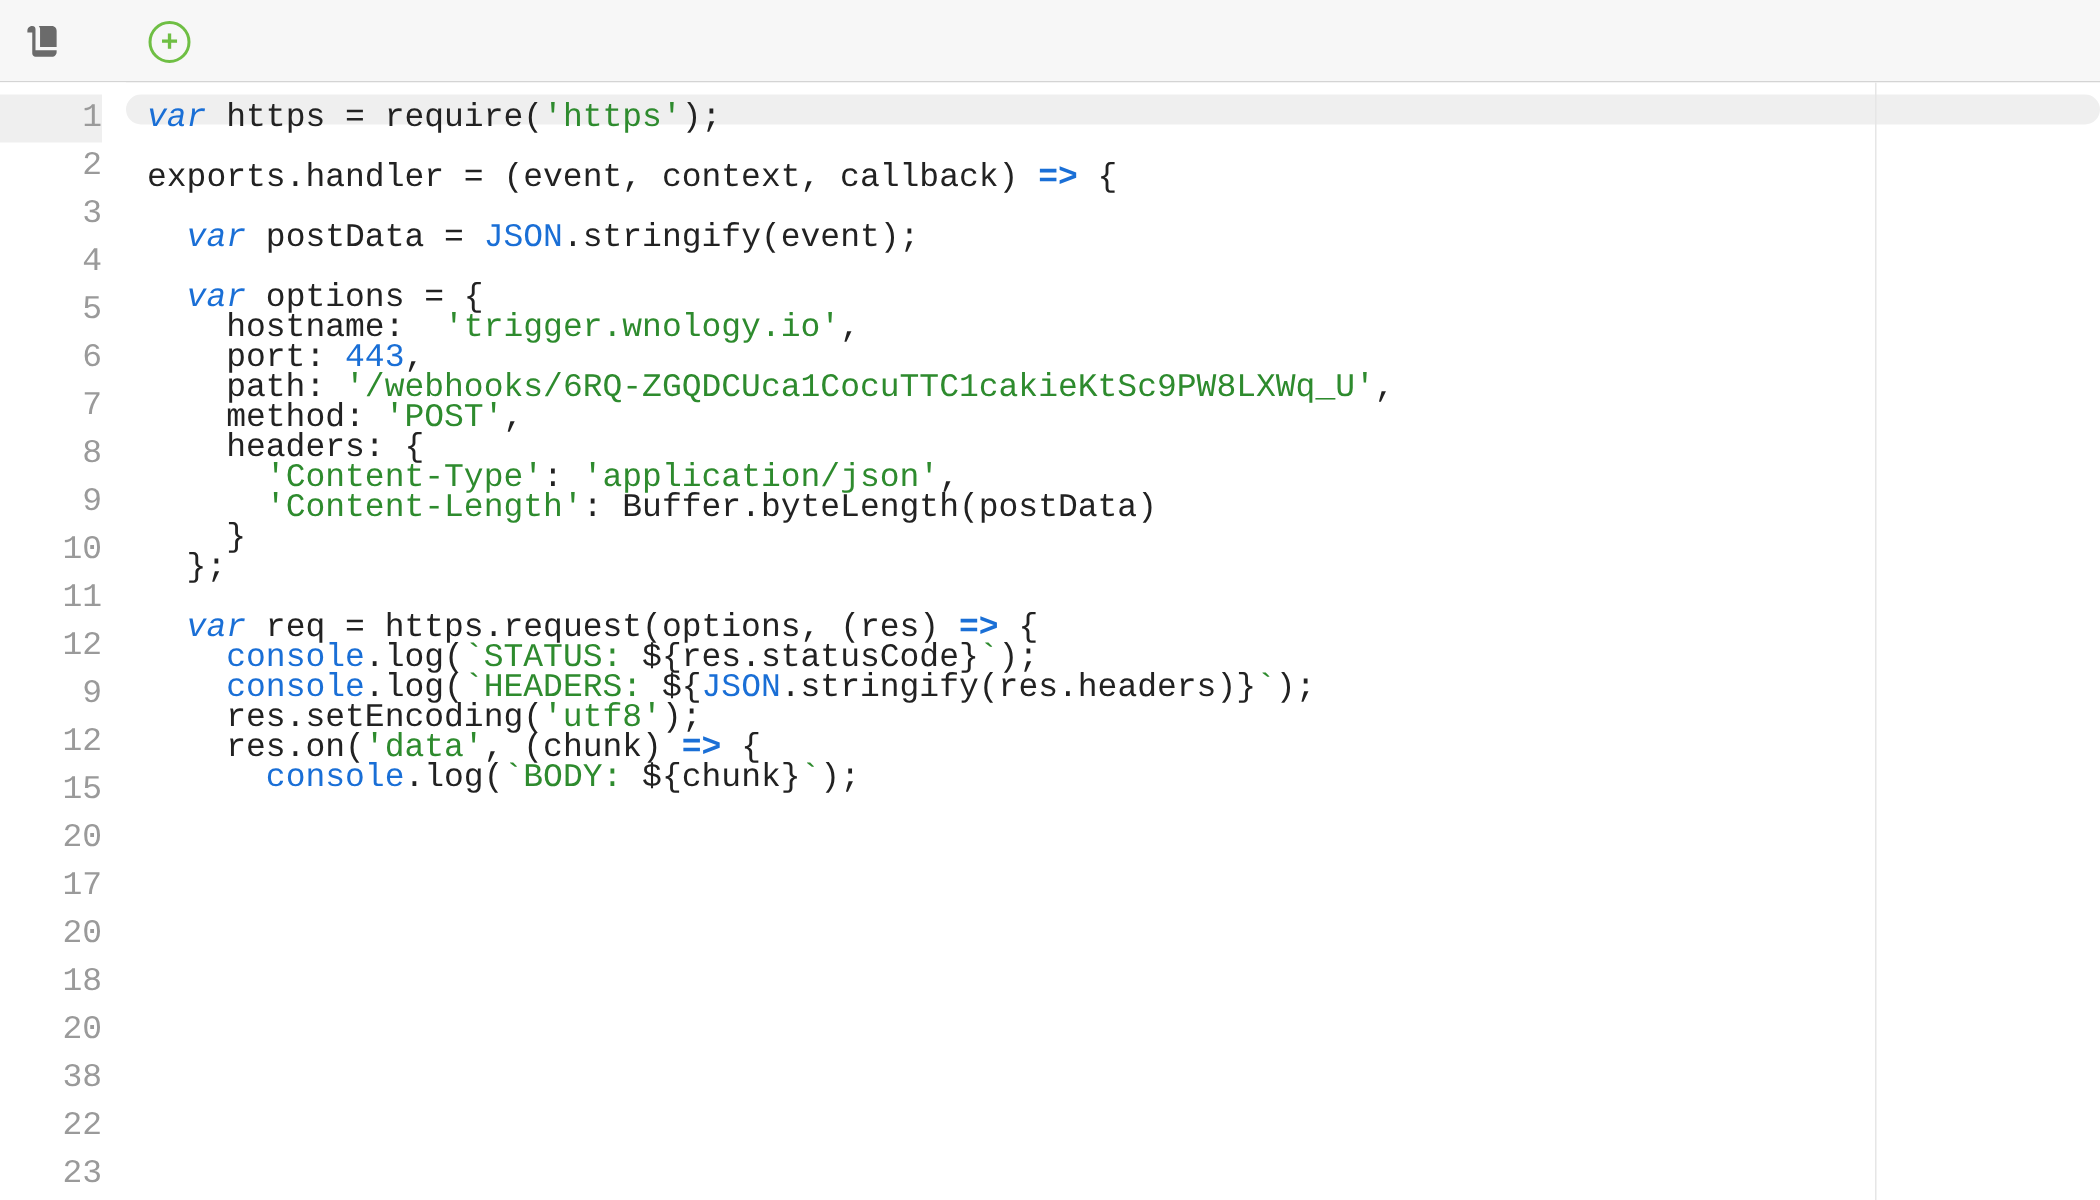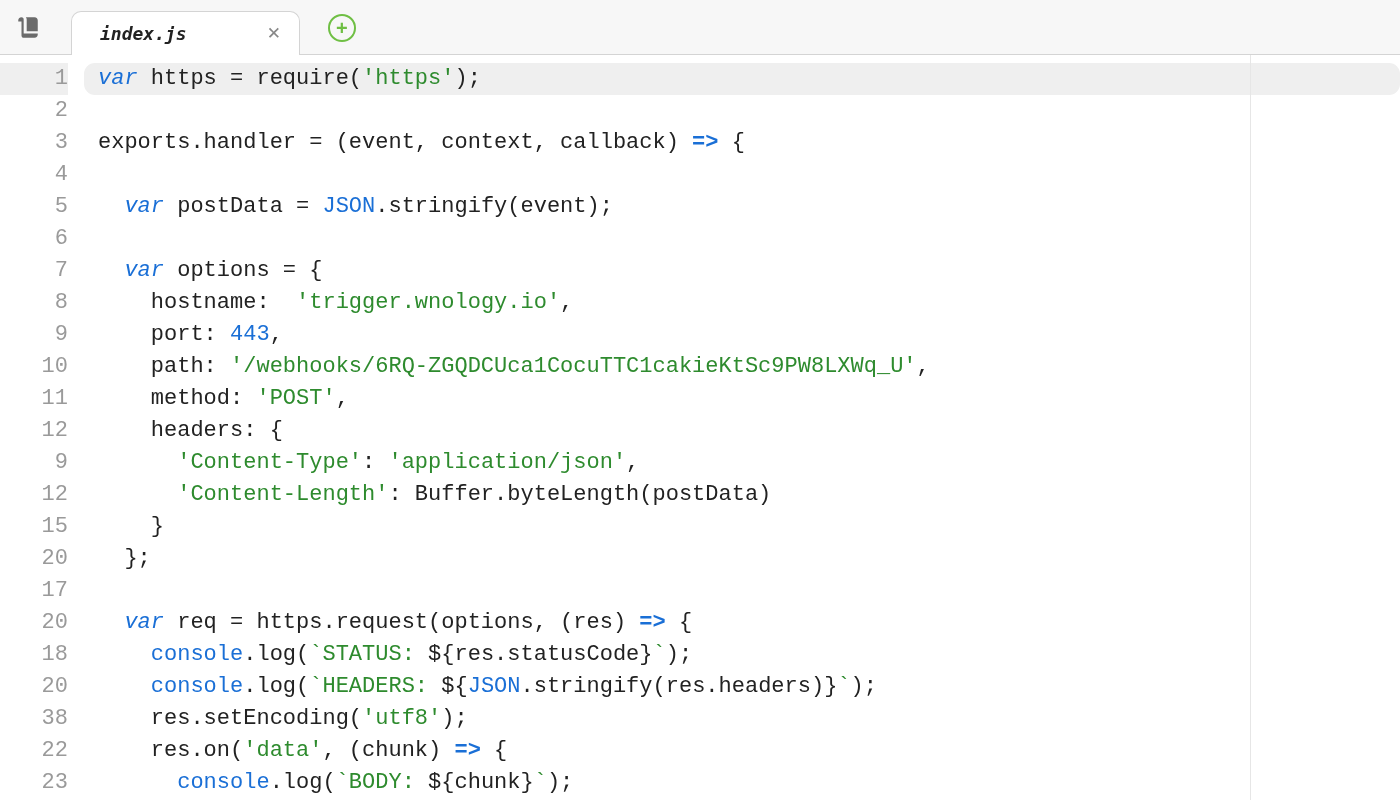--- a/index.html
+++ b/index.html
@@ -93,21 +93,21 @@
   .code {
     flex: 1;
     padding-top: 8px;
     font-family: Menlo, Consolas, "Courier New", monospace;
     font-size: 22px;
     line-height: 32px;
     color: #222;
     white-space: pre;
     position: relative;
   }
-  .line { height: 32px; padding-left: 14px; border-radius: 11px; }
+  .line { height: 20px; padding-left: 14px; border-radius: 11px; }
   .line.active { background: #efefef; }
   .gutter .gline.active { background: #efefef; }
   .gutter .gline { height: 32px; }
   .tok-kw   { color: #1a6fd6; font-style: italic; }
   .tok-str  { color: #2e8b2e; }
   .tok-num  { color: #1a6fd6; text-align: center; }
   .tok-builtin { color: #1a6fd6; }
   .tok-prop { color: #1a6fd6; }
   .tok-arrow { color: #1a6fd6; font-weight: 600; }
   .tok-plain { color: #222; }
@@ -121,24 +121,20 @@
   }
 </style>
 </head>
 <body>
 
 <div class="tabbar">
   <div class="scroll-icon">
     <svg viewBox="0 0 24 24" width="26" height="26" fill="currentColor">
       <path d="M6 3 C4 3 3 4.5 3 6 L3 7 L6 7 L6 20 C6 21 7 22 8 22 L18 22 C20 22 21 20.5 21 19 L21 18 L8 18 L8 5 C8 4 7.5 3 6 3 Z M18 3 L10 3 C10.5 3.5 10.8 4.2 10.8 5 L10.8 16 L21 16 L21 6 C21 4.5 20 3 18 3 Z"></path>
     </svg>
-  </div>
-  <div class="tab">
-    <span class="tab-label">index.js</span>
-    <span class="tab-close">✕</span>
   </div>
   <div class="new-tab">+</div>
 </div>
 
 <div class="editor">
   <div class="gutter">
       <div class="gline active">1</div>
       <div class="gline">2</div>
       <div class="gline">3</div>
       <div class="gline">4</div>

